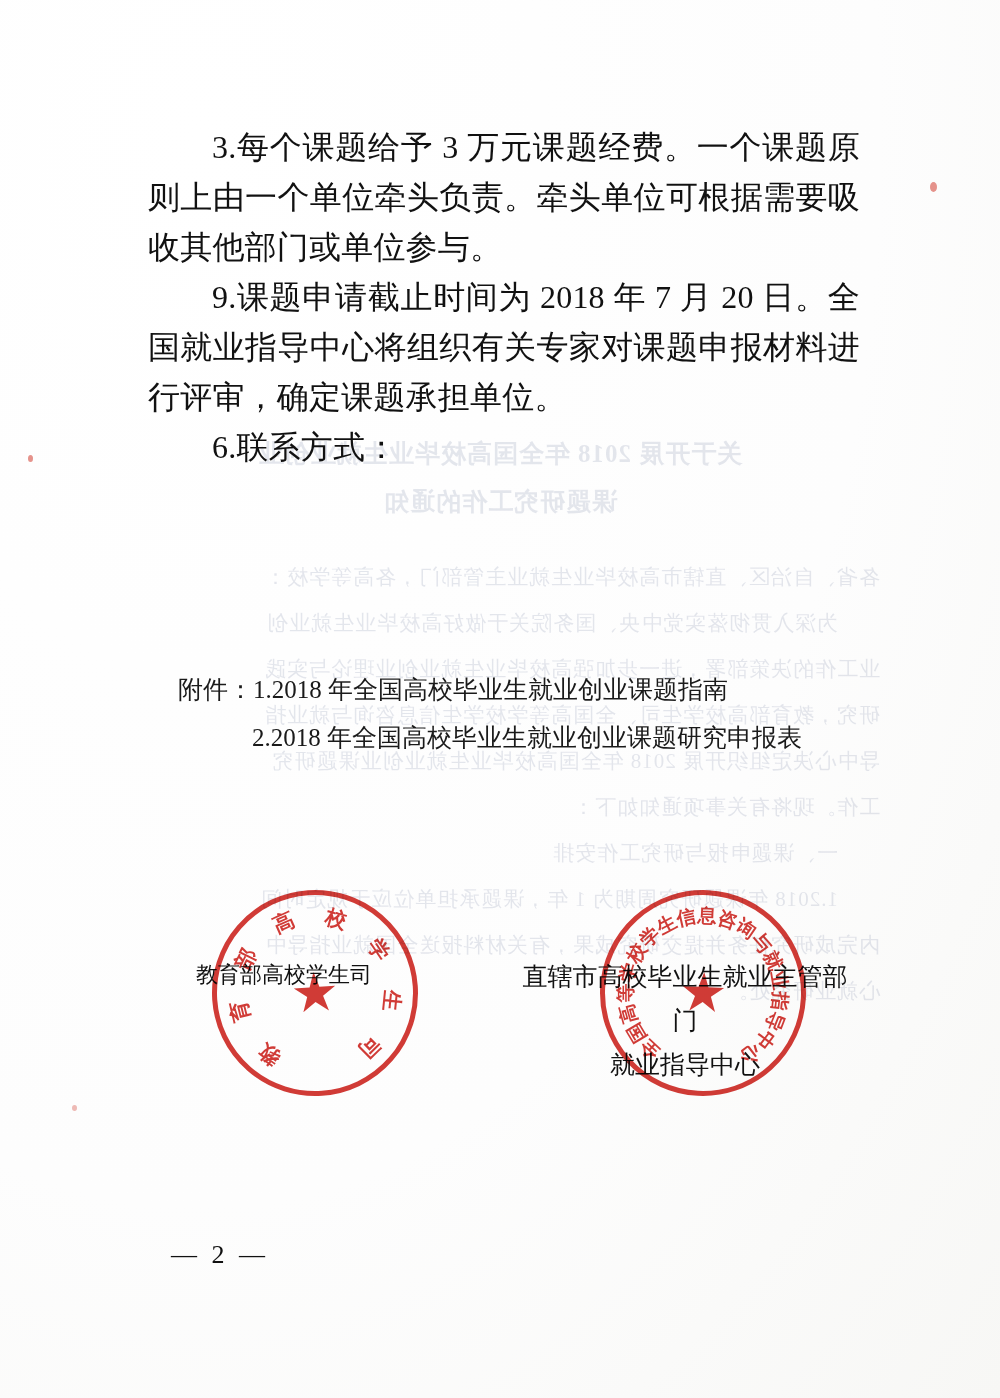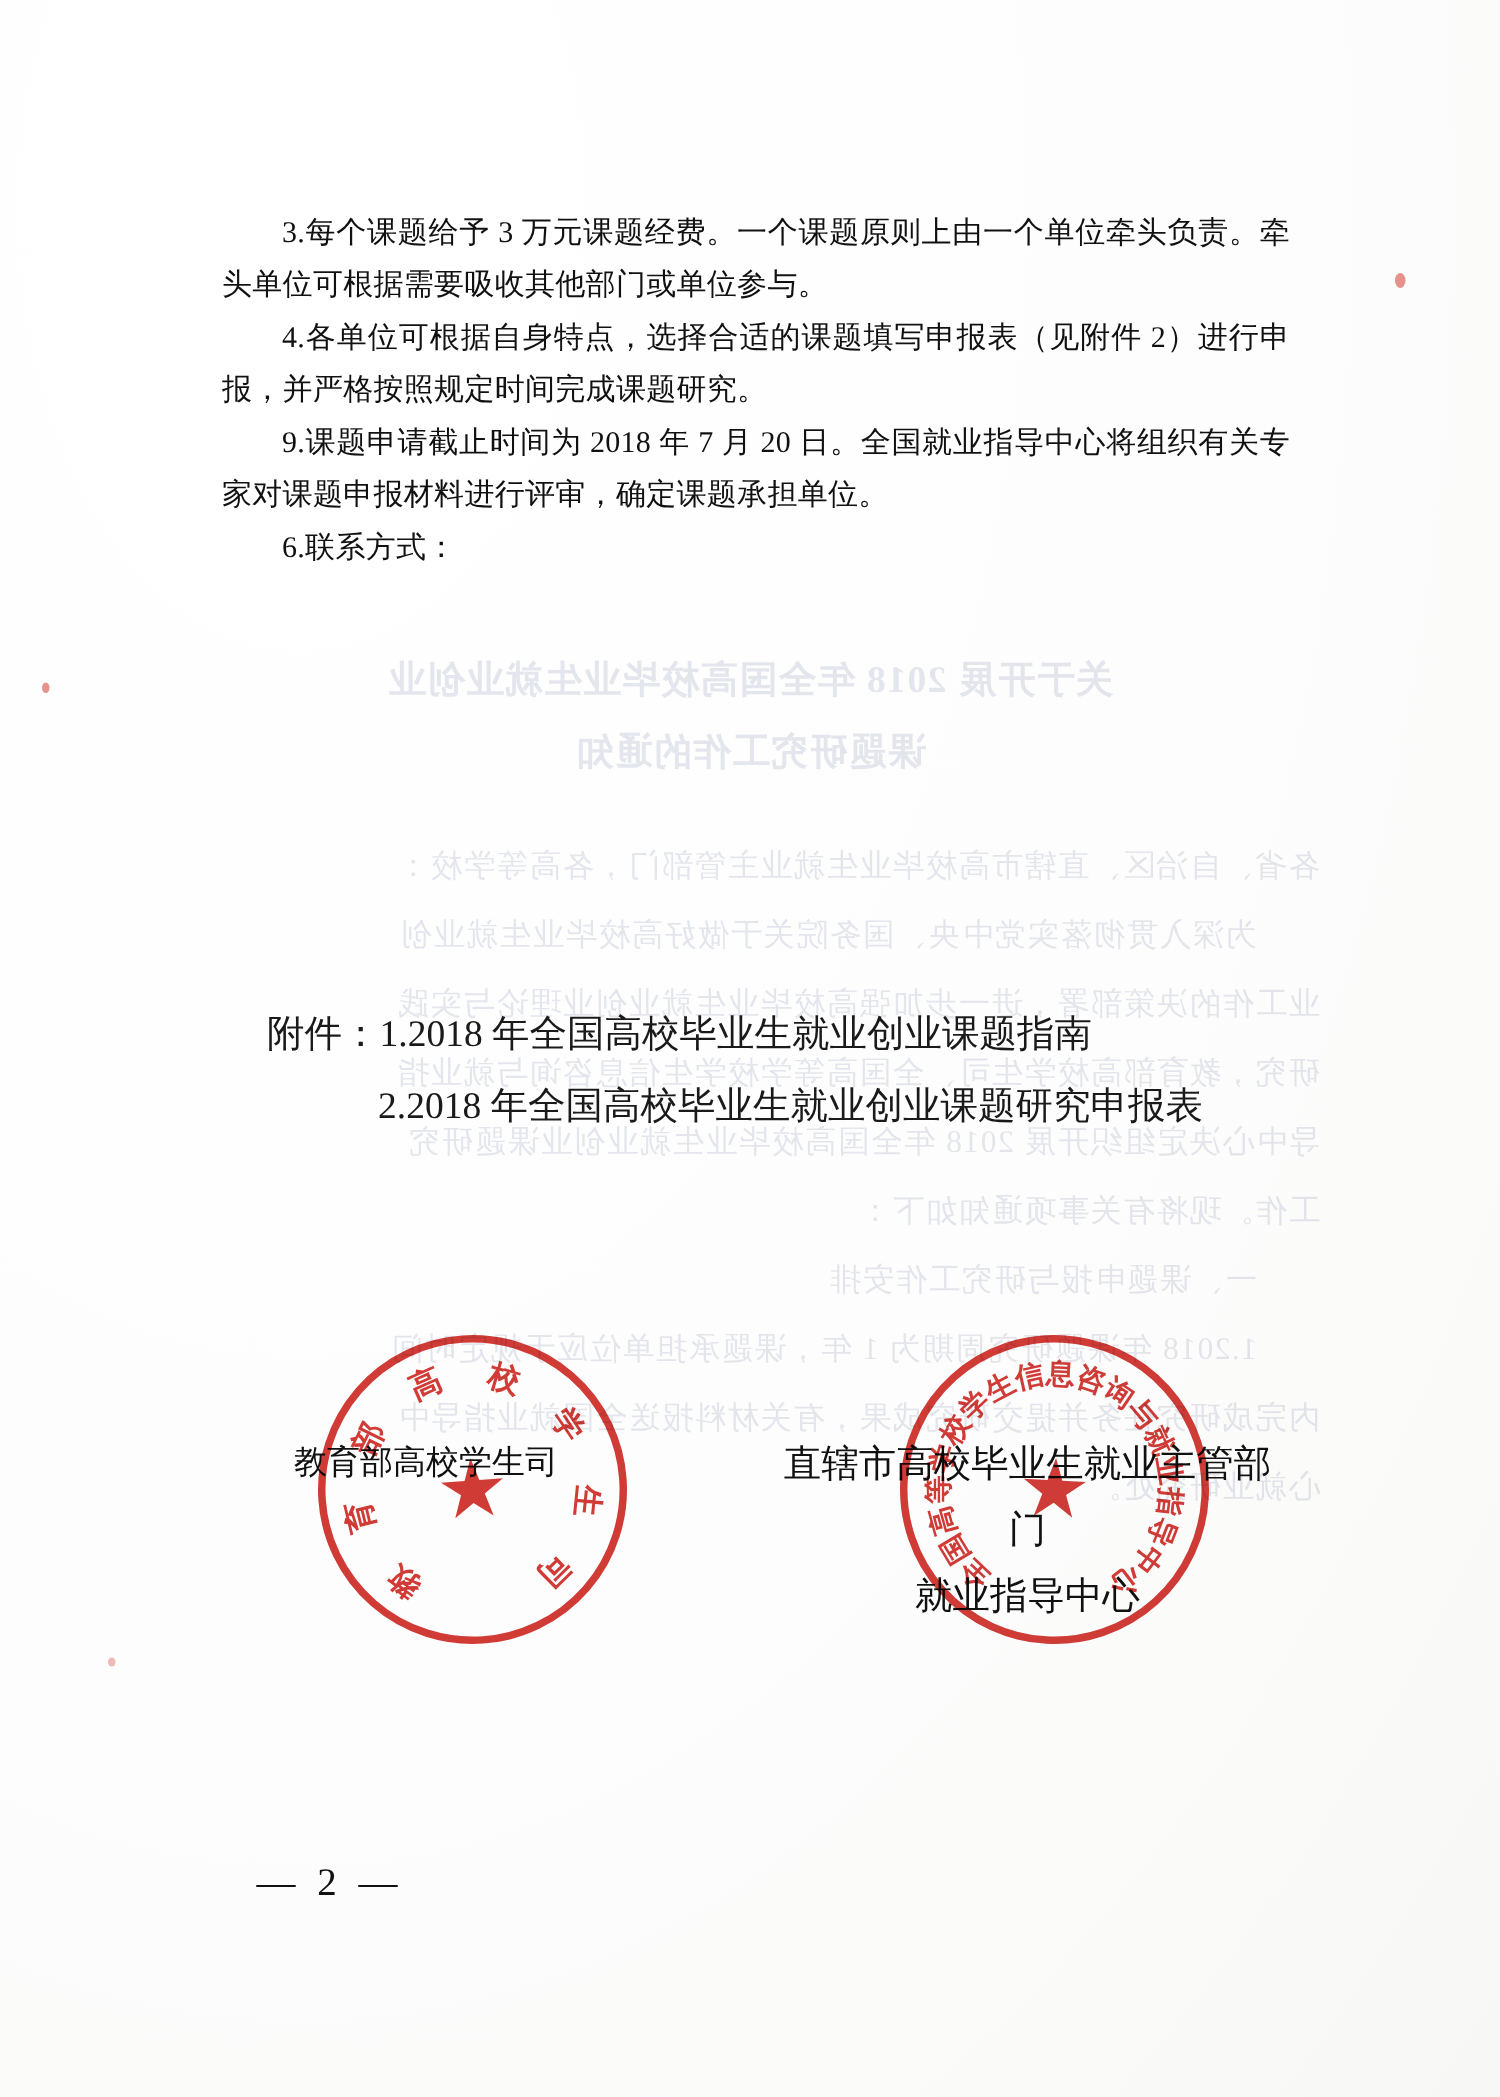--- a/index.html
+++ b/index.html
@@ -50,24 +50,24 @@
   .showthrough .st-p { text-indent: 2em; }
 
   .content {
     position: absolute;
     left: 0; top: 0; right: 0; bottom: 0;
   }
 
   .body-text {
     position: absolute;
     left: 148px;
-    top: 138px;
+    top: 122px;
     width: 712px;
-    font-size: 20px;
-    line-height: 35px;
+    font-size: 32px;
+    line-height: 50px;
     color: #111;
   }
   .para {
     text-indent: 2em;
     margin: 0 0 0 0;
     text-align: justify;
     letter-spacing: 0.2px;
   }
 
   .contact-block {
@@ -197,21 +197,20 @@
     <div class="st-p">一、课题申报与研究工作安排</div>
     <div class="st-p">1.2018 年课题研究周期为 1 年，课题承担单位应于规定时间</div>
     <div>内完成研究任务并提交研究成果，有关材料报送全国就业指导中</div>
     <div>心就业研究处。</div>
   </div>
 
   <div class="content">
 
     <div class="body-text">
       <p class="para">3.每个课题给予 3 万元课题经费。一个课题原则上由一个单位牵头负责。牵头单位可根据需要吸收其他部门或单位参与。</p>
-      <p class="para">4.各单位可根据自身特点，选择合适的课题填写申报表（见附件 2）进行申报，并严格按照规定时间完成课题研究。</p>
       <p class="para">9.课题申请截止时间为 2018 年 7 月 20 日。全国就业指导中心将组织有关专家对课题申报材料进行评审，确定课题承担单位。</p>
       <p class="para">6.联系方式：</p>
 
     </div>
 
     <div class="attach-block">
       <div>
         <span>附件：</span><span>1.2018 年全国高校毕业生就业创业课题指南</span>
       </div>
       <div class="attach-line2">2.2018 年全国高校毕业生就业创业课题研究申报表</div>

